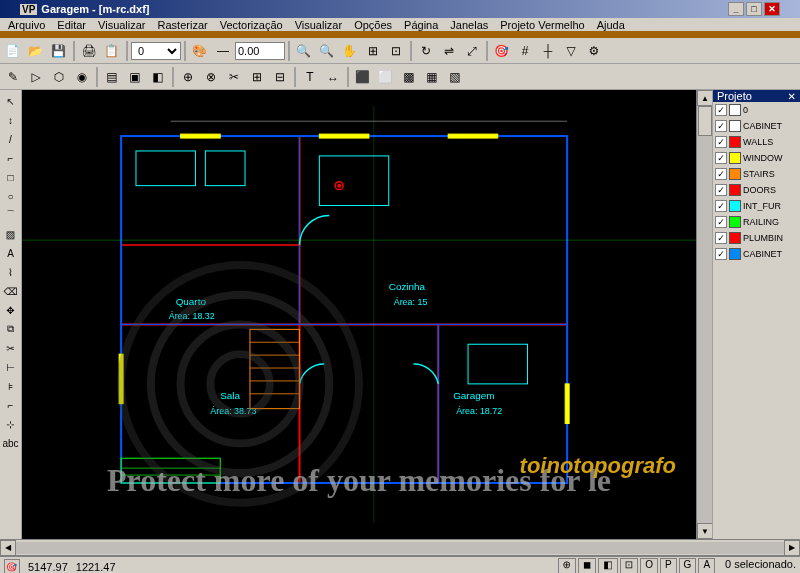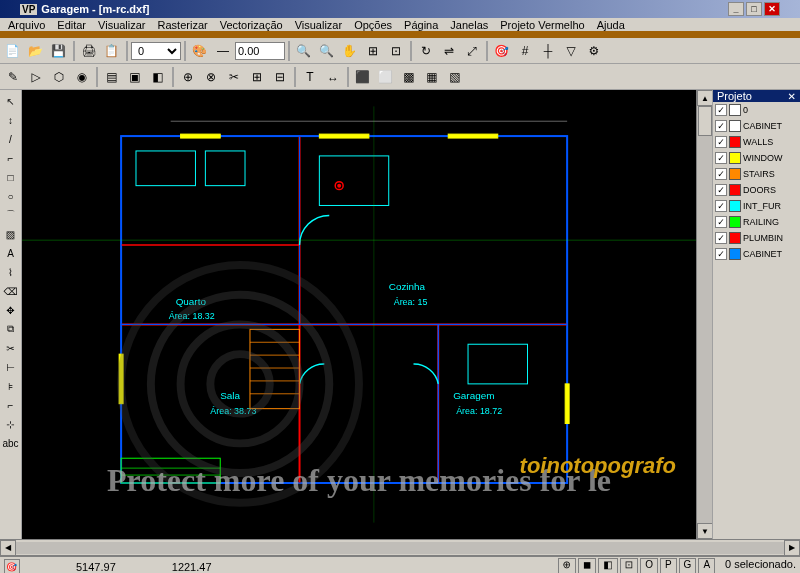--- a/index.html
+++ b/index.html
@@ -231,21 +231,21 @@
       height: 22px;
       background: #d4d0c8;
       border-top: 2px solid #808080;
       display: flex;
       align-items: center;
       padding: 0 4px;
       gap: 8px;
       font-size: 11px;
     }
     .status-coord {
-      display: flex; align-items: center; gap: 4px; margin-left: 48px;
+      display: flex; align-items: center; gap: 4px;
     }
     .status-icon {
       width: 16px; height: 16px;
       background: #d4d0c8;
       border: 1px solid #808080;
       display: flex; align-items: center; justify-content: center;
       font-size: 9px;
     }
     .status-btns {
       display: flex; gap: 2px; margin-left: auto;

